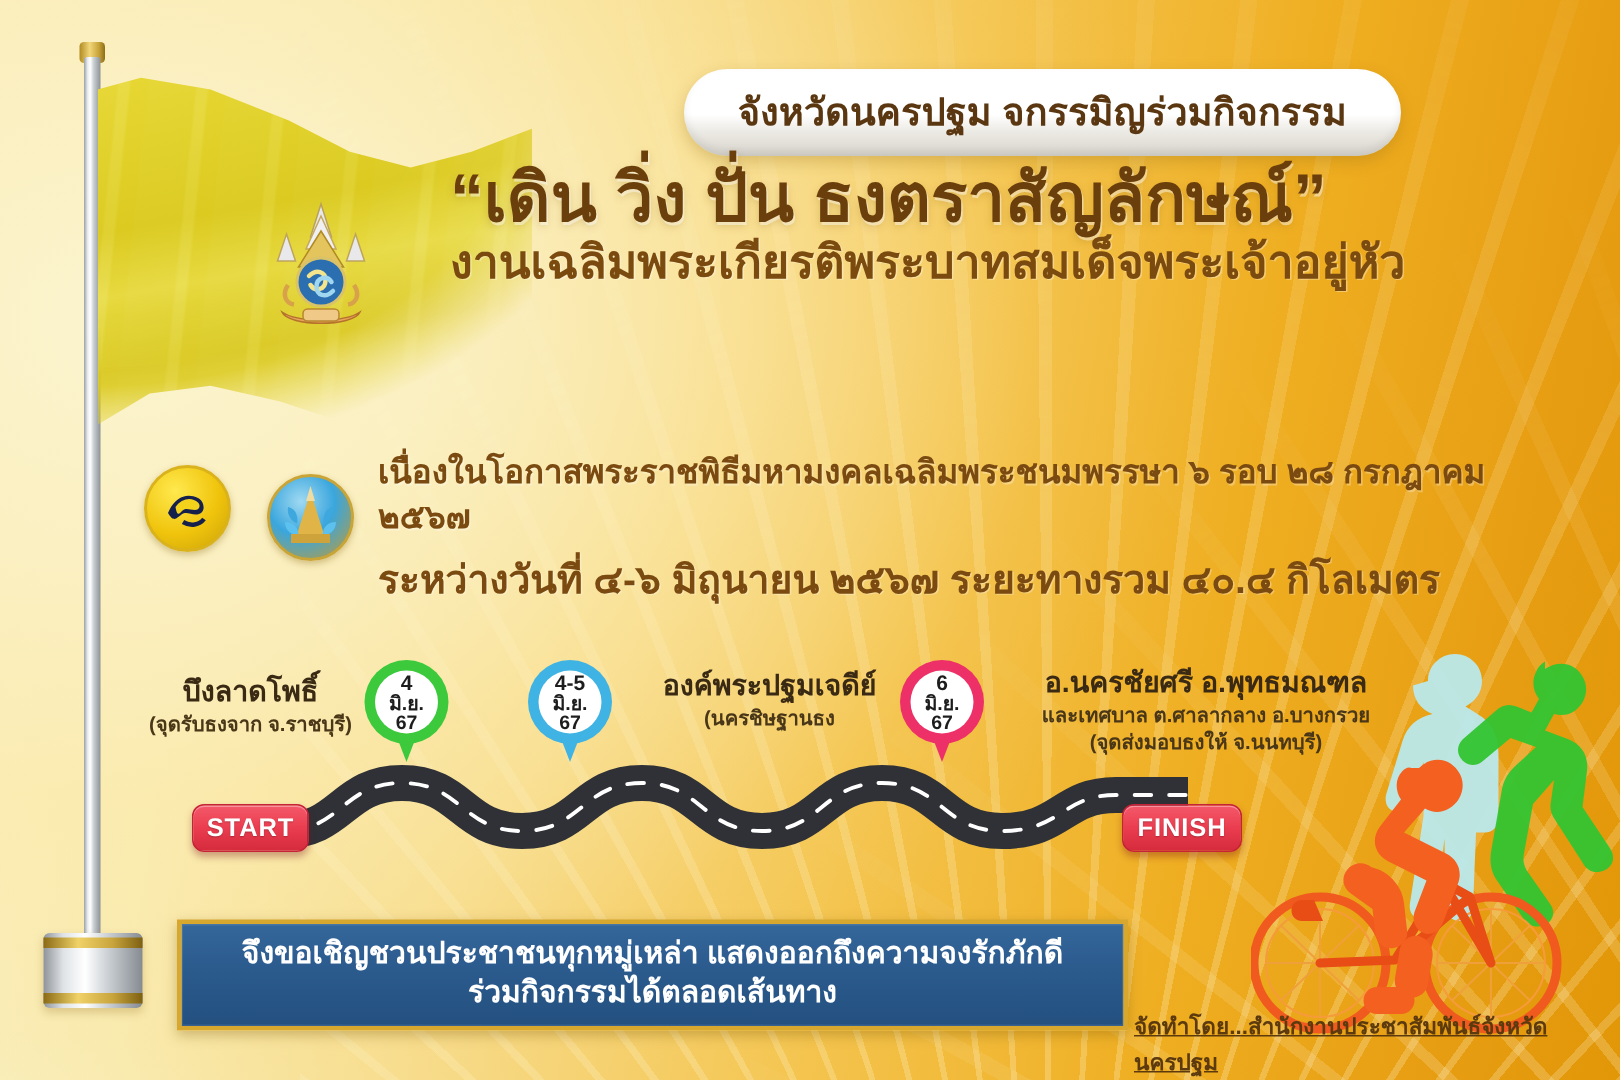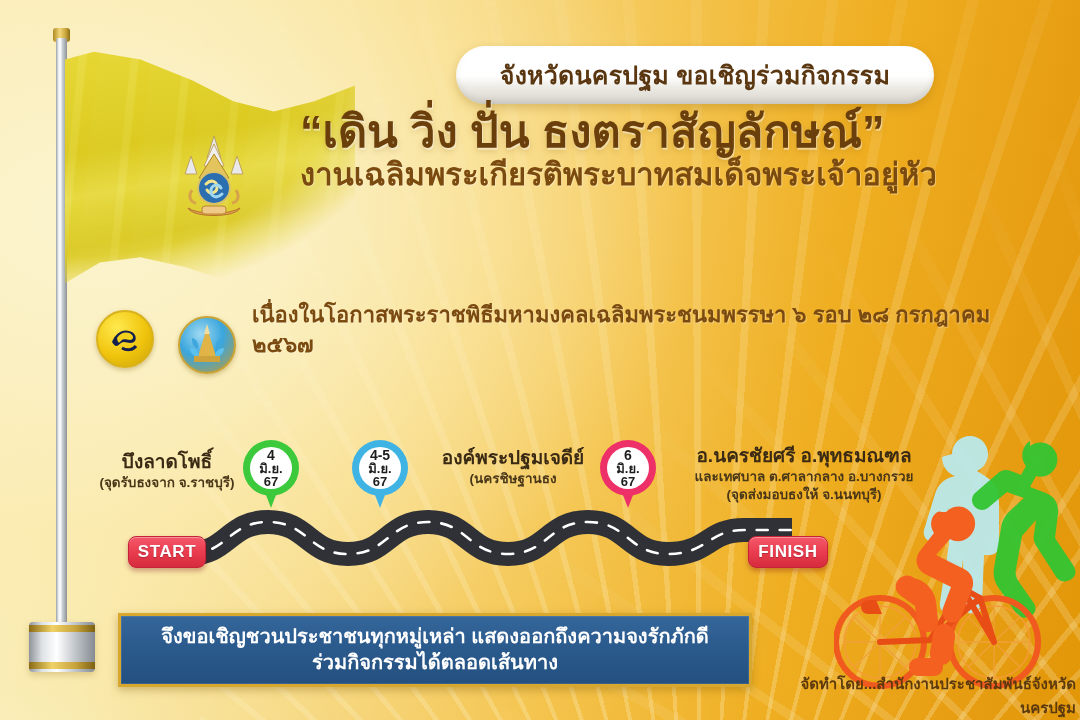--- a/index.html
+++ b/index.html
@@ -118,22 +118,22 @@
   
   .athletes{position:absolute;right:-4px;bottom:8px;width:250px;height:300px;}
 
   
   .banner{position:absolute;left:118px;top:613px;width:628px;height:68px;
     background:linear-gradient(180deg,#35679b 0%,#2b5a8d 45%,#23507f 100%);
     border:3px solid #d8a82e;
     box-shadow:0 3px 8px rgba(120,85,10,.35), inset 0 0 0 1px rgba(255,255,255,.10);
     display:flex;flex-direction:column;align-items:center;justify-content:center;}
   .banner div{color:#ffffff;font-size:20px;font-weight:bold;line-height:1.28;text-align:center;}
-  .credit{position:absolute;left:756px;top:672px;width:320px;text-align:right;
-    font-size:15px;font-weight:bold;color:#5c3a0e;}
+  .credit{position:absolute;left:756px;top:672px;width:320px;text-align:left;
+    font-size:15px;font-weight:bold;color:#5c3a0e;text-decoration:underline;}
 </style>
 </head>
 <body>
 
 <div id="poster">
 
   <div class="streaks">
     <div class="streak-fan"></div>
     <div class="streak-fan2"></div>
   </div>
@@ -177,29 +177,30 @@
       <path d="M27 6 L30 16 L24 16 Z" fill="#f0dca0"></path>
       <path d="M12 20c5 1 7 6 6 11-3-1-7-5-6-11z" fill="#3ea7dd"></path>
       <path d="M42 20c-5 1-7 6-6 11 3-1 7-5 6-11z" fill="#3ea7dd"></path>
       <path d="M10 30c6 0 9 4 9 9-4 0-9-3-9-9z" fill="#5cc1ee"></path>
       <path d="M44 30c-6 0-9 4-9 9 4 0 9-3 9-9z" fill="#5cc1ee"></path>
       <rect x="14" y="38" width="26" height="6" fill="#cfa33c"></rect>
     </svg>
   </div>
 
   <div class="pill">
-    <span>จังหวัดนครปฐม ขอเชิญร่วมกิจกรรม</span>
+    <span>จังหวัดนครปฐม จกรรมิญร่วมกิจกรรม</span>
   </div>
 
   <div class="headline">
     <div class="title-main">“เดิน วิ่ง ปั่น ธงตราสัญลักษณ์”</div>
     <div class="title-sub">งานเฉลิมพระเกียรติพระบาทสมเด็จพระเจ้าอยู่หัว</div>
   </div>
   <div class="occasion">
     <div class="occ-line">เนื่องในโอกาสพระราชพิธีมหามงคลเฉลิมพระชนมพรรษา ๖ รอบ ๒๘ กรกฎาคม ๒๕๖๗</div>
+    <div class="occ-line second">ระหว่างวันที่ ๔-๖ มิถุนายน ๒๕๖๗ ระยะทางรวม ๔๐.๔ กิโลเมตร</div>
   </div>
 
   <div class="route">
 
     <div class="wp-label" style="left:92px;top:32px;width:150px;">
       <div class="wp-title">บึงลาดโพธิ์</div>
       <div class="wp-sub">(จุดรับธงจาก จ.ราชบุรี)</div>
     </div>
     <div class="pin" id="pin0" style="left:243px;top:20px;">
       <div class="body" style="background: rgb(60, 201, 60);"></div>

